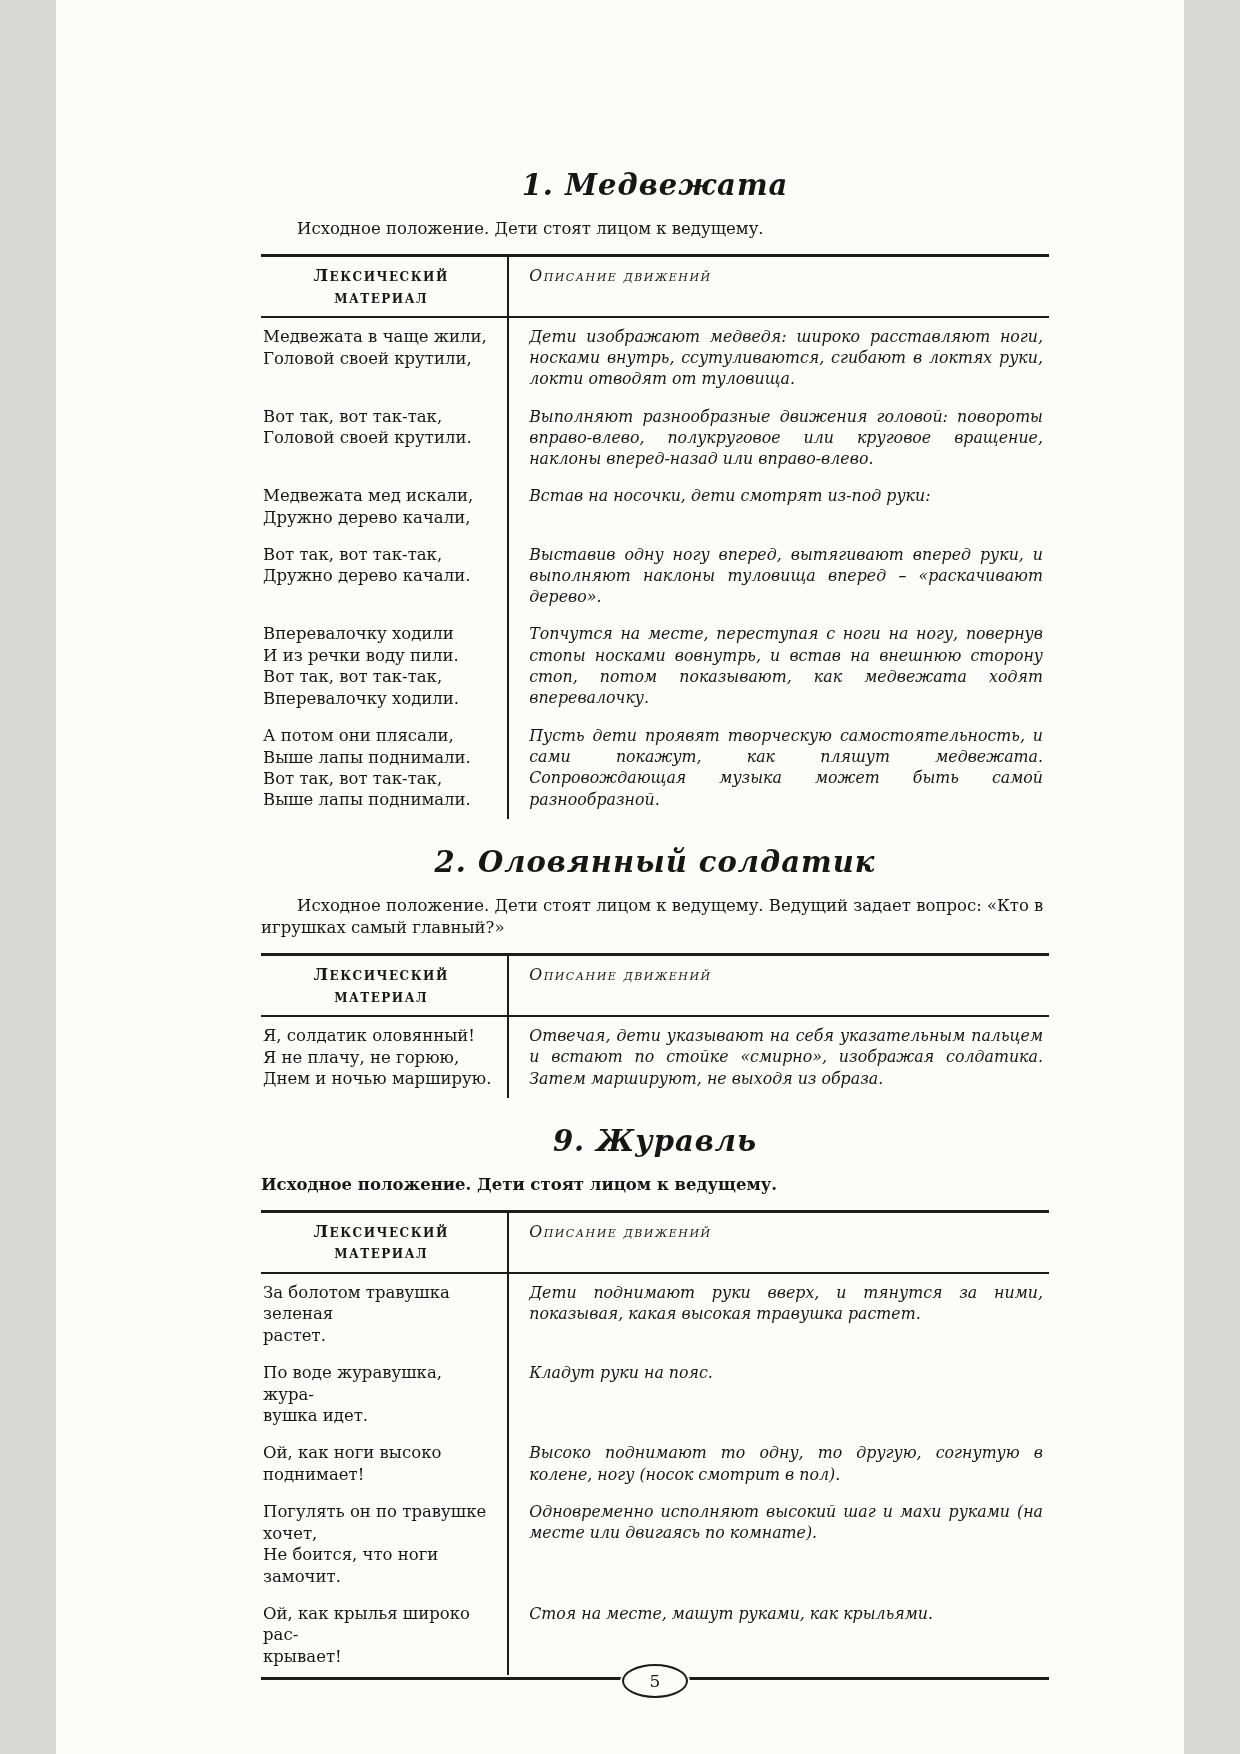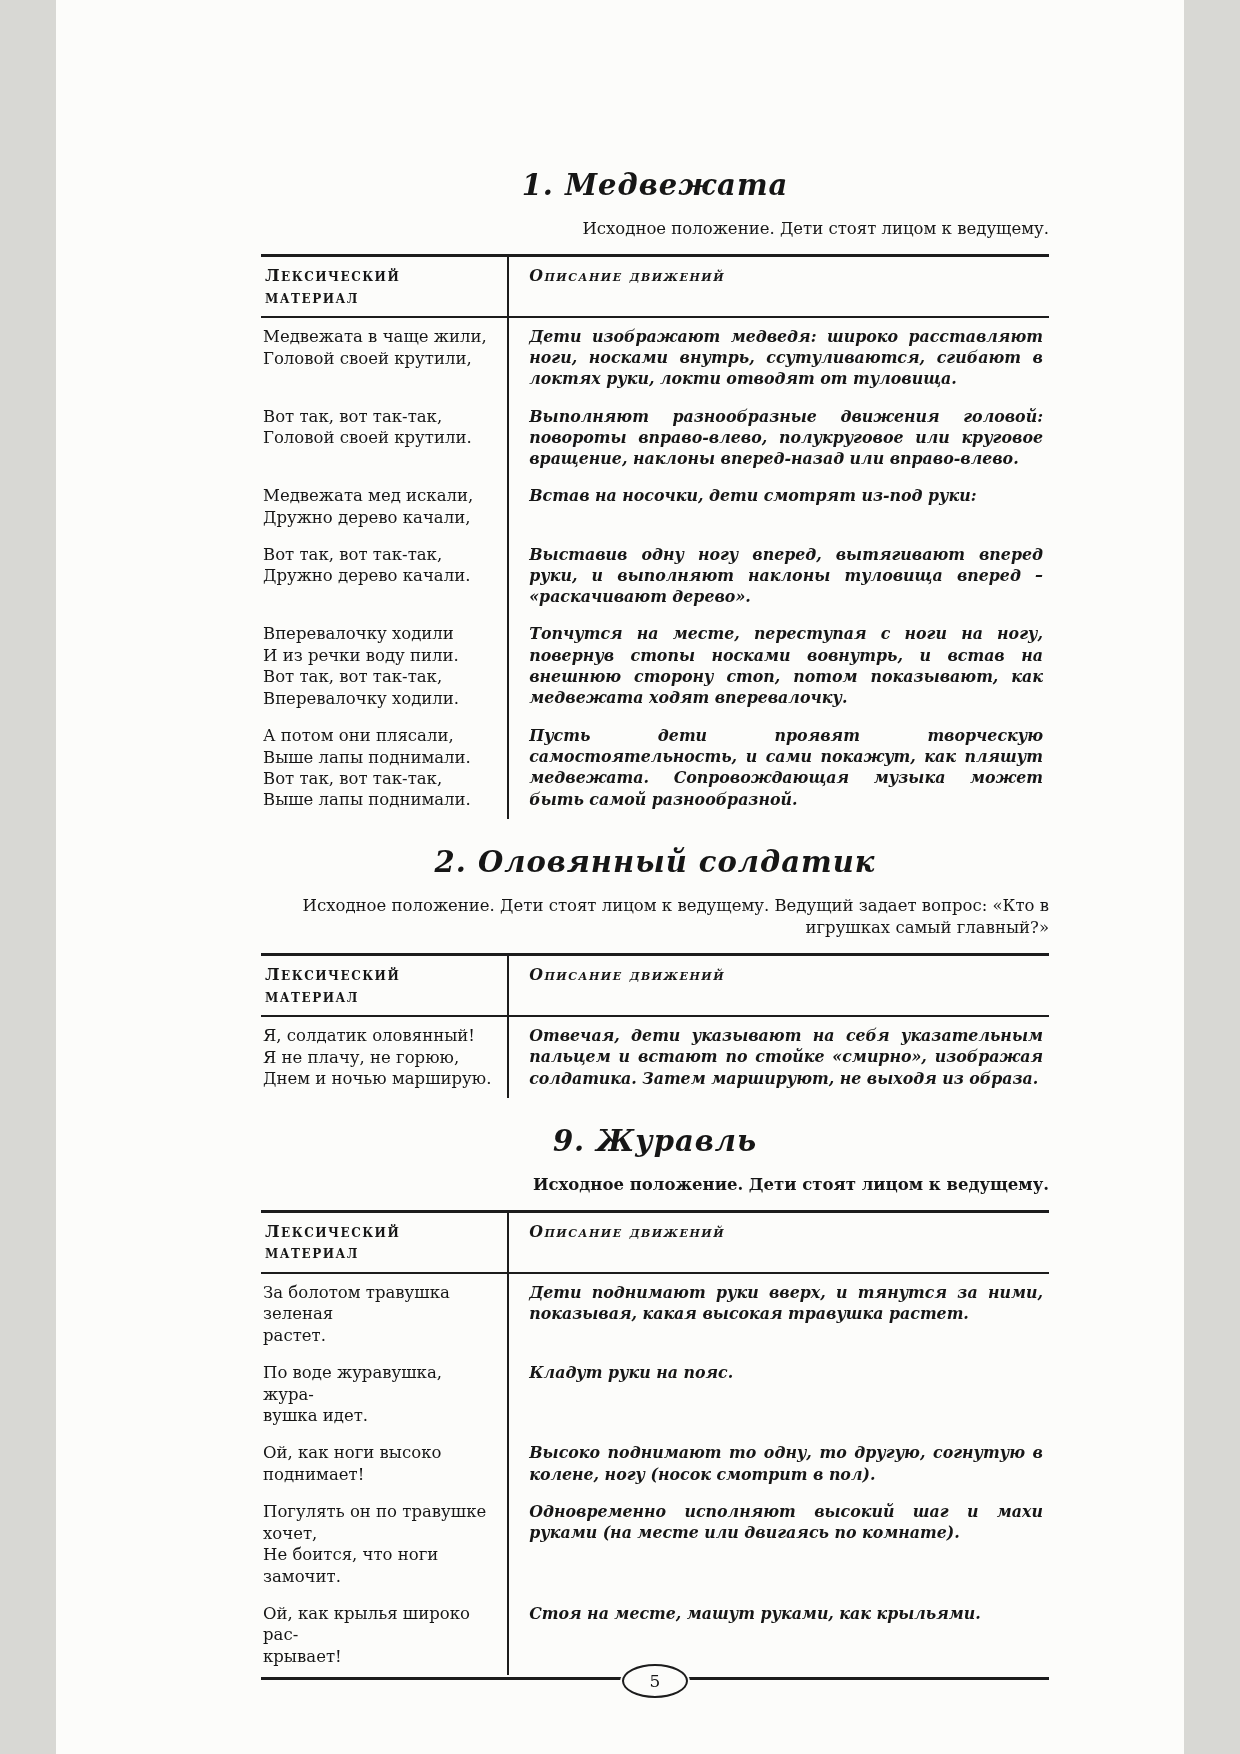--- a/index.html
+++ b/index.html
@@ -23,54 +23,53 @@
     font-weight:bold;
     font-size:29px;
     letter-spacing:1px;
     margin:0 0 16px 0;
   }
   .section { margin-bottom:26px; }
   .intro {
     font-size:16.5px;
     line-height:1.35;
     margin:4px 0 14px 0;
-    text-align:right;
   }
   .intro.indent { text-indent:36px; }
   .intro.bold { font-weight:bold; }
 
   .lex-table { border-top:3px solid #1c1c1c; }
   .thead { display:flex; border-bottom:2px solid #1c1c1c; }
   .thead .cell {
     font-variant:small-caps;
     font-weight:bold;
     font-style:normal;
     font-size:16px;
     letter-spacing:1.5px;
-    text-align:left;
+    text-align:center;
     padding:8px 4px 7px 4px;
     white-space:normal;
     line-height:1.2;
   }
   .trow { display:flex; }
   .cell { box-sizing:border-box; }
   .cell.left {
     width:31.5%;
     border-right:2px solid #1c1c1c;
     padding:8px 10px 8px 2px;
     font-size:16.5px;
     line-height:1.3;
     white-space:pre-line;
   }
   .cell.right {
     width:68.5%;
     padding:8px 6px 8px 20px;
     font-size:15.8px;
     line-height:1.34;
-    font-weight:bold;
+    font-weight:normal;
     font-style:italic;
     text-align:justify;
   }
   .thead .cell.left { padding-left:4px; }
 
   .footer-rule {
     position:relative;
     border-top:3px solid #1c1c1c;
     height:44px;
     margin-top:2px;

